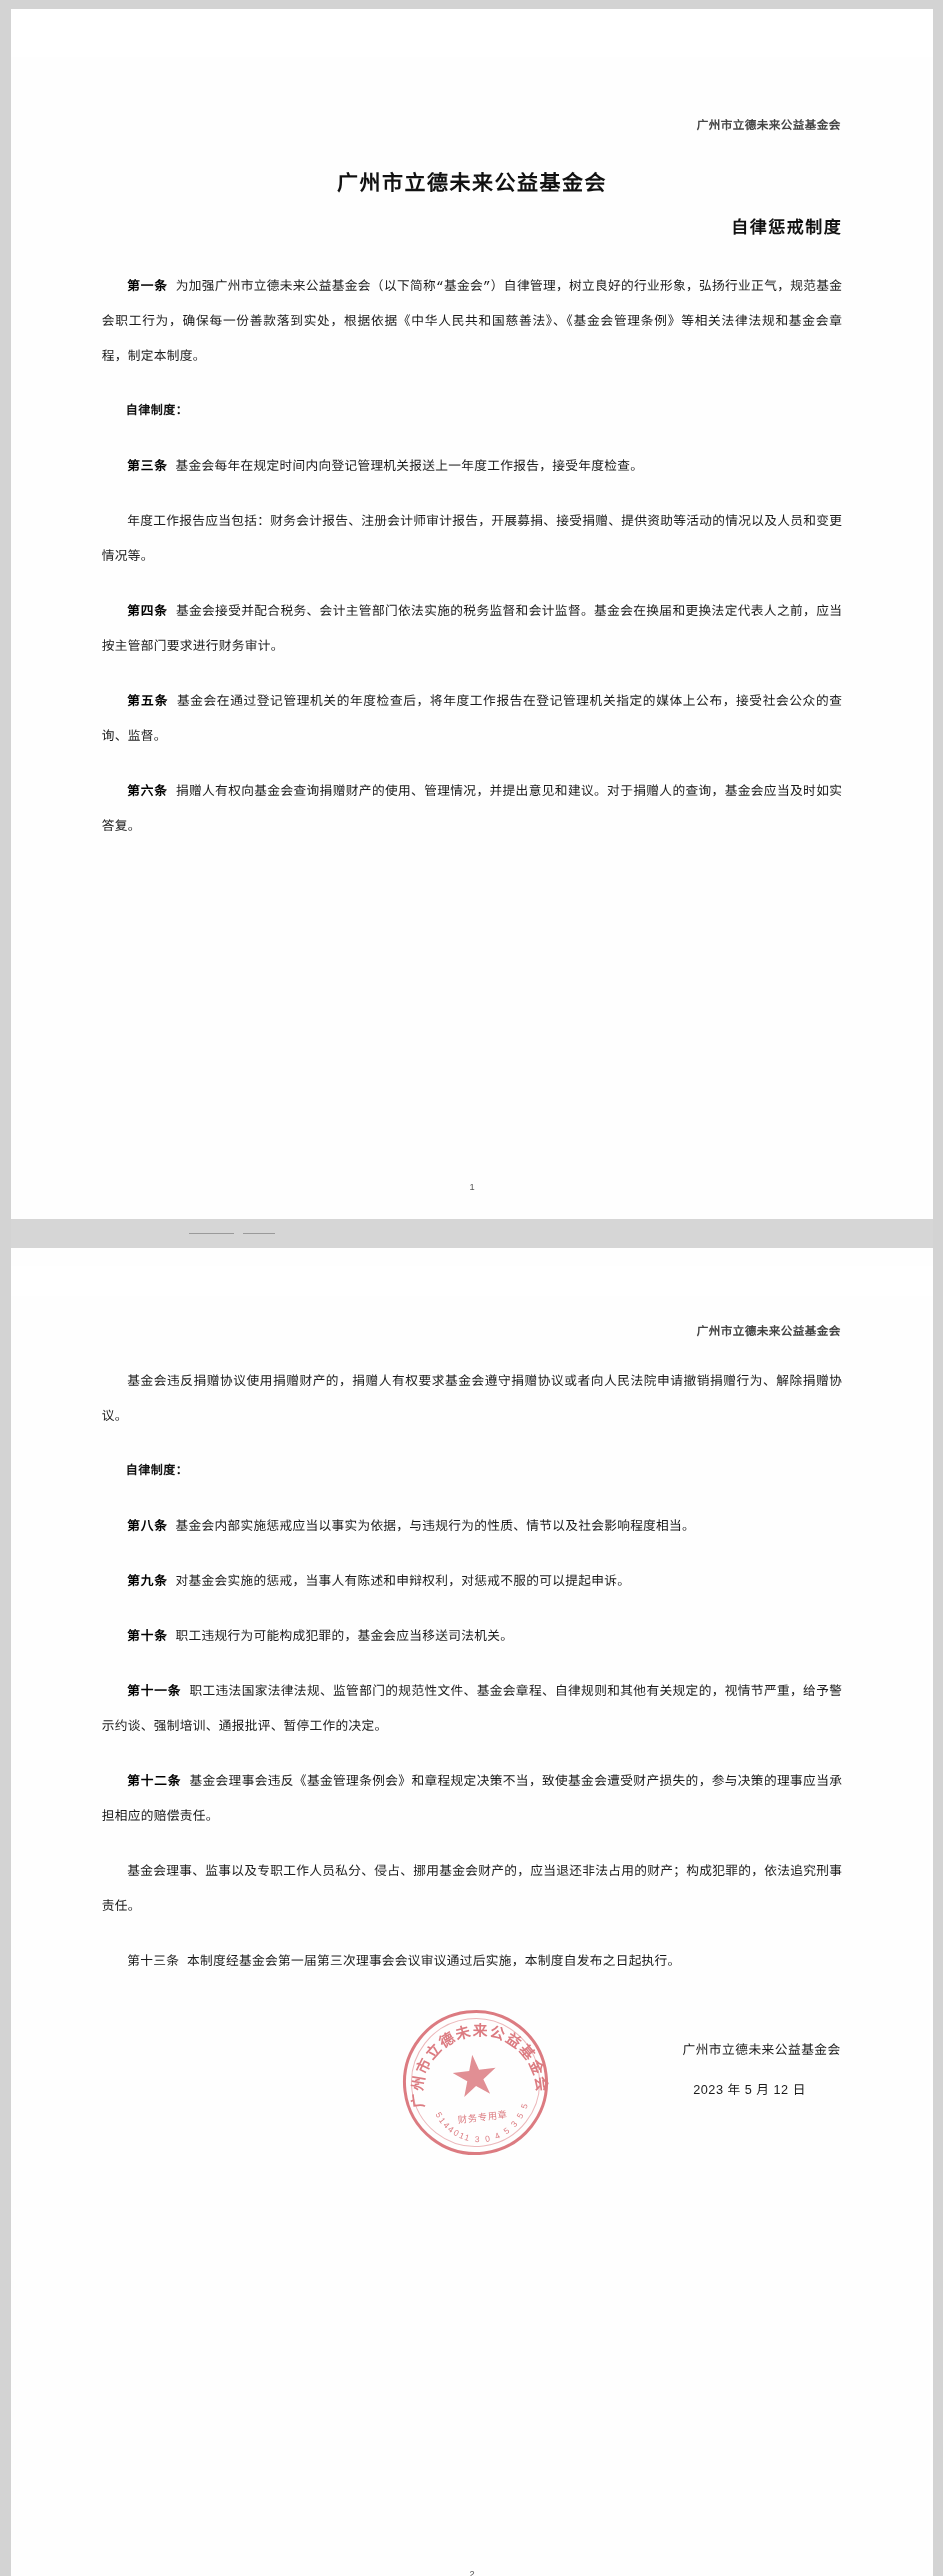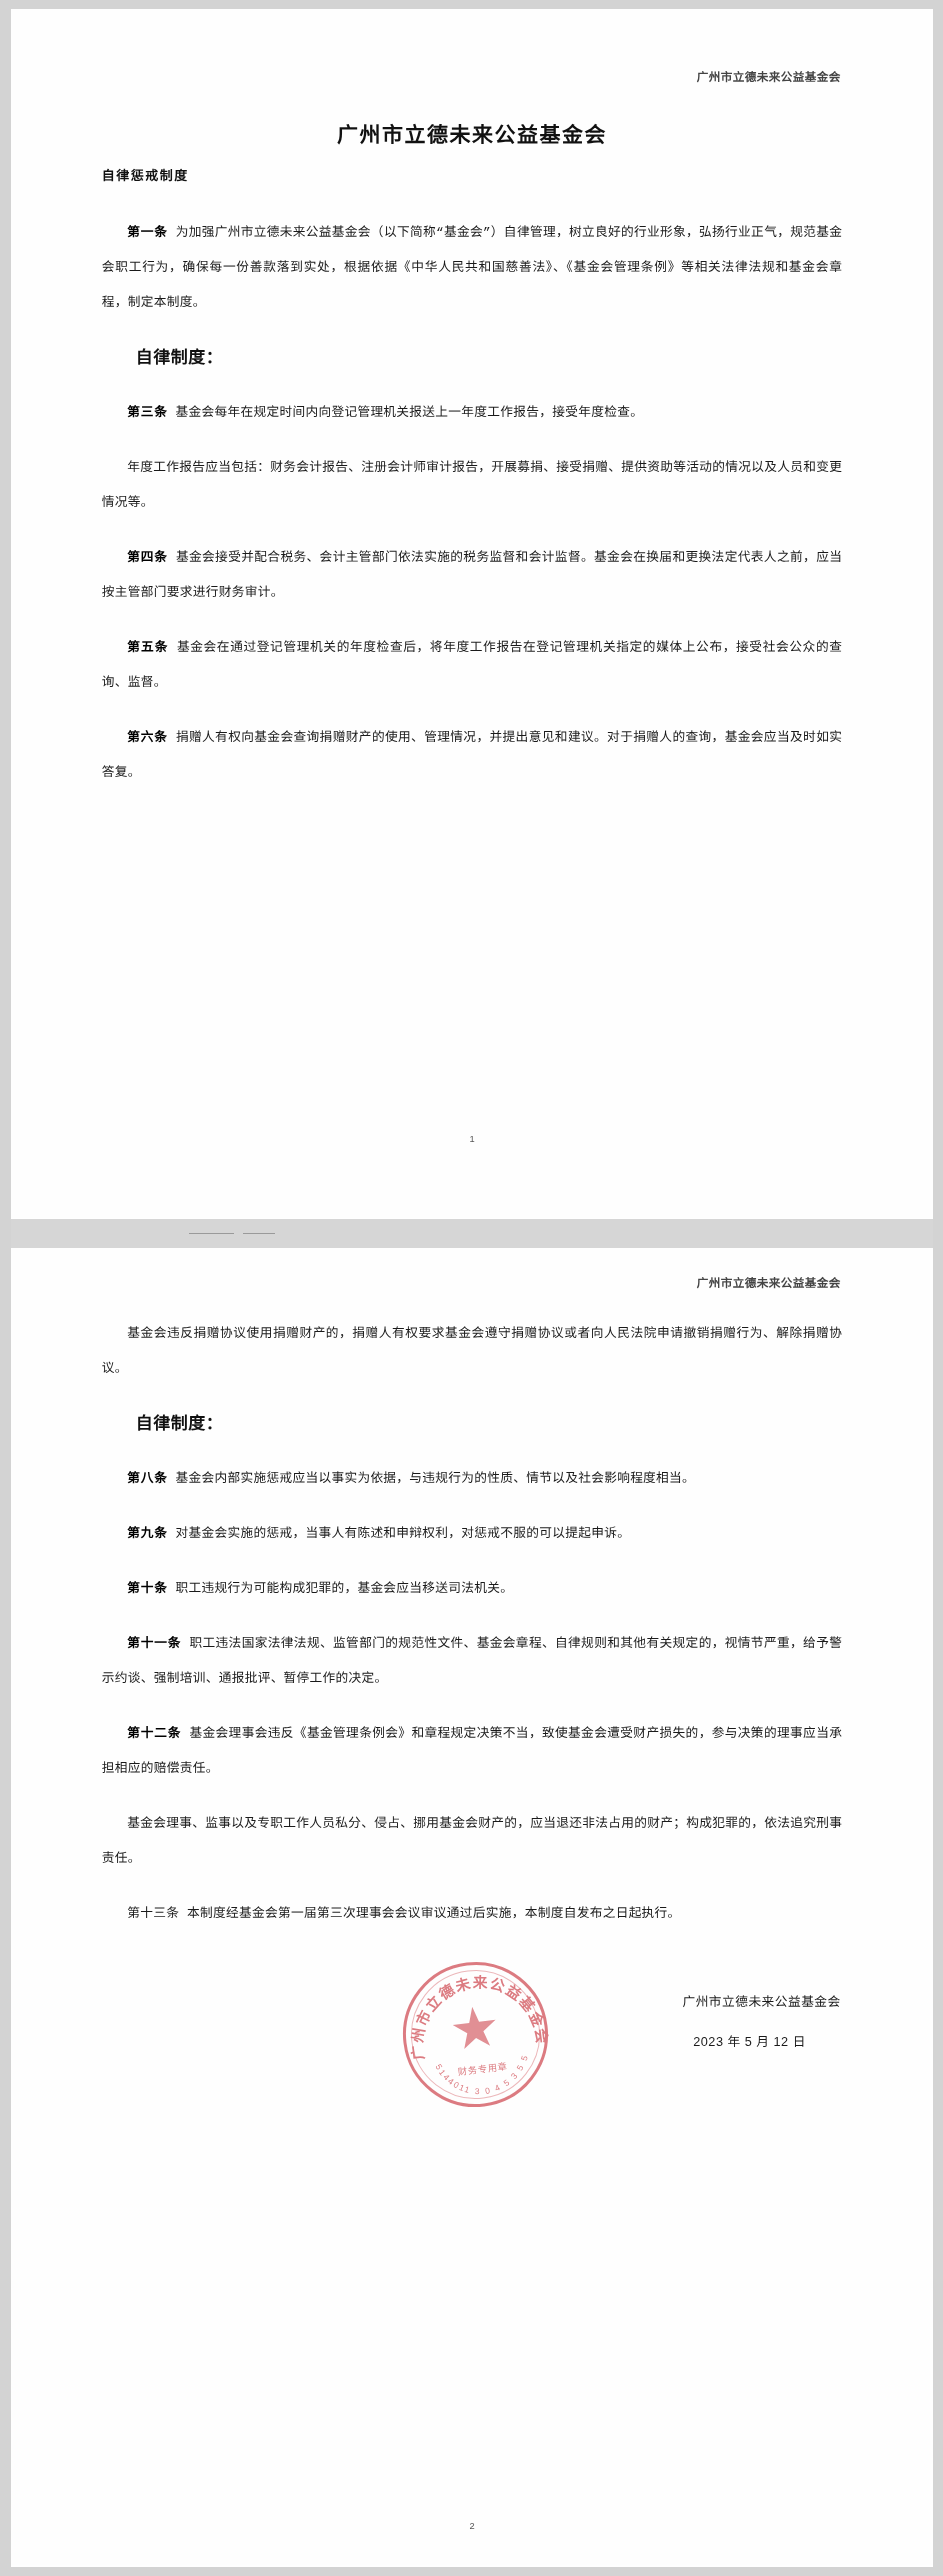--- a/index.html
+++ b/index.html
@@ -35,20 +35,21 @@
   }
   .edge-top { top: 0; }
   .edge-bottom { bottom: 0; }
 
   .page {
     position: absolute;
     left: 10.8px;
     right: 10.8px;
     background: #fefefe;
     padding: 0 91px;
+    margin-top: 48px;
   }
   .page-one { top: 9.3px; height: 1209px; }
   .page-two { top: 1248px; height: 1317px; }
 
   .page-sep {
     position: absolute;
     left: 10.8px;
     right: 10.8px;
     top: 1219px;
     height: 29px;
@@ -80,45 +81,45 @@
   .doc-title {
     text-align: center;
     font-family: "Liberation Sans", "DejaVu Sans", sans-serif;
     font-size: 21px;
     font-weight: bold;
     letter-spacing: 1.5px;
     color: #111;
     margin-top: 34px;
   }
   .doc-subtitle {
-    text-align: left;
-    font-family: "Liberation Sans", "DejaVu Sans", sans-serif;
-    font-size: 13px;
+    text-align: right;
+    font-family: "Liberation Sans", "DejaVu Sans", sans-serif;
+    font-size: 17px;
     font-weight: bold;
     letter-spacing: 1.5px;
     color: #111;
     margin-top: 17px;
   }
 
   .body-block { margin-top: 31px; }
   .page-two .body-block { margin-top: 26px; }
 
   p.para {
     font-family: Liberation Mono, monospace;
     font-size: 12.7px;
     line-height: 35px;
     color: #1a1a1a;
     margin: 0 0 20px 0;
     text-indent: 2em;
     text-align: justify;
     letter-spacing: 0.3px;
   }
   p.section-head {
-    font-family: Liberation Serif, serif;
-    font-size: 17px;
+    font-family: Liberation Mono, monospace;
+    font-size: 12px;
     font-weight: bold;
     line-height: 35px;
     color: #111;
     margin: 0 0 20px 0;
     text-indent: 2em;
     letter-spacing: 0.5px;
   }
   .art-no {
     font-weight: bold;
     color: #000;

